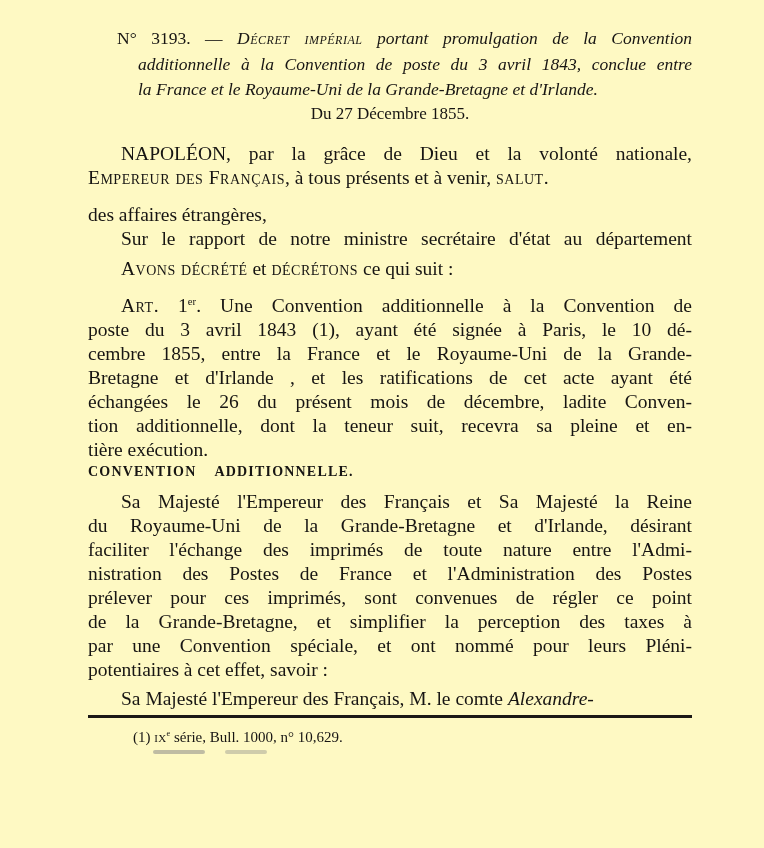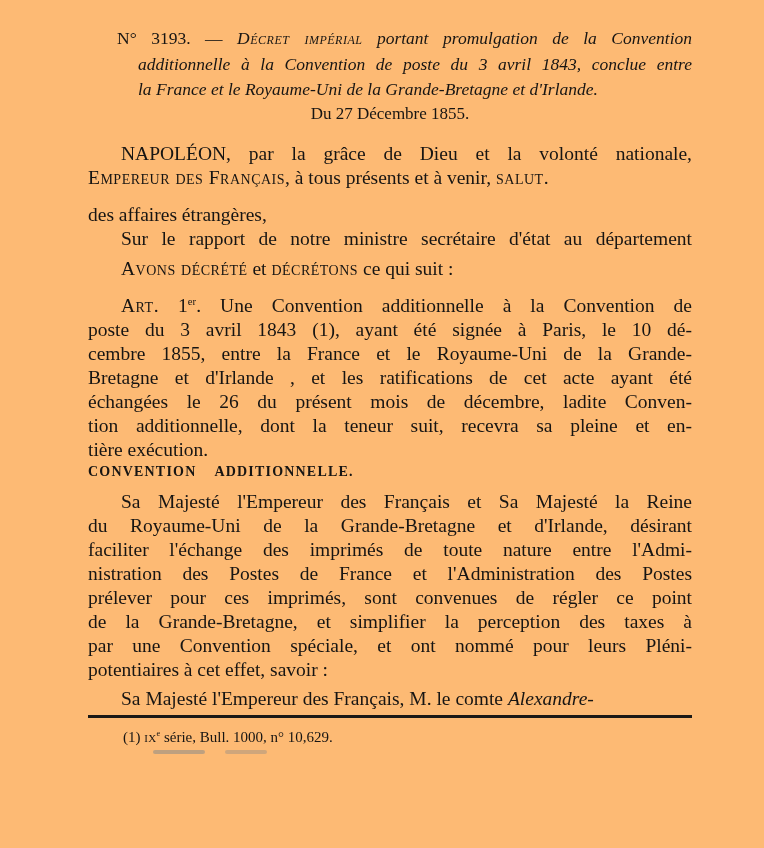--- a/index.html
+++ b/index.html
@@ -1,19 +1,19 @@
 <!DOCTYPE html>
 <html><head>
 <meta charset="utf-8">
 <style>
   html,body { margin:0; padding:0; background:#e8e8e6; }
   .page {
     position:relative;
     width:764px; height:848px;
-    background:#fdba74;
+    background:#fef9c3;
     color:#171513;
     font-family:"Liberation Serif", "DejaVu Serif", serif;
     overflow:hidden;
     margin:0 auto;
   }
   .content {
     position:absolute;
     left:88px; top:26px;
     width:604px;
   }
@@ -62,21 +62,21 @@
   }
 
   .rule {
     margin-top:4px;
     height:3px;
     background:#1b1916;
   }
 
   .footnote {
     margin-top:9px;
-    margin-left:35px;
+    margin-left:45px;
     font-size:15px;
     line-height:20px;
   }
   .footnote .sc { letter-spacing:0.3px; }
 
   .smudge-row { margin-top:3px; margin-left:65px; height:6px; }
   .smudge {
     display:inline-block;
     height:4px;
     background:#8a8a88;

